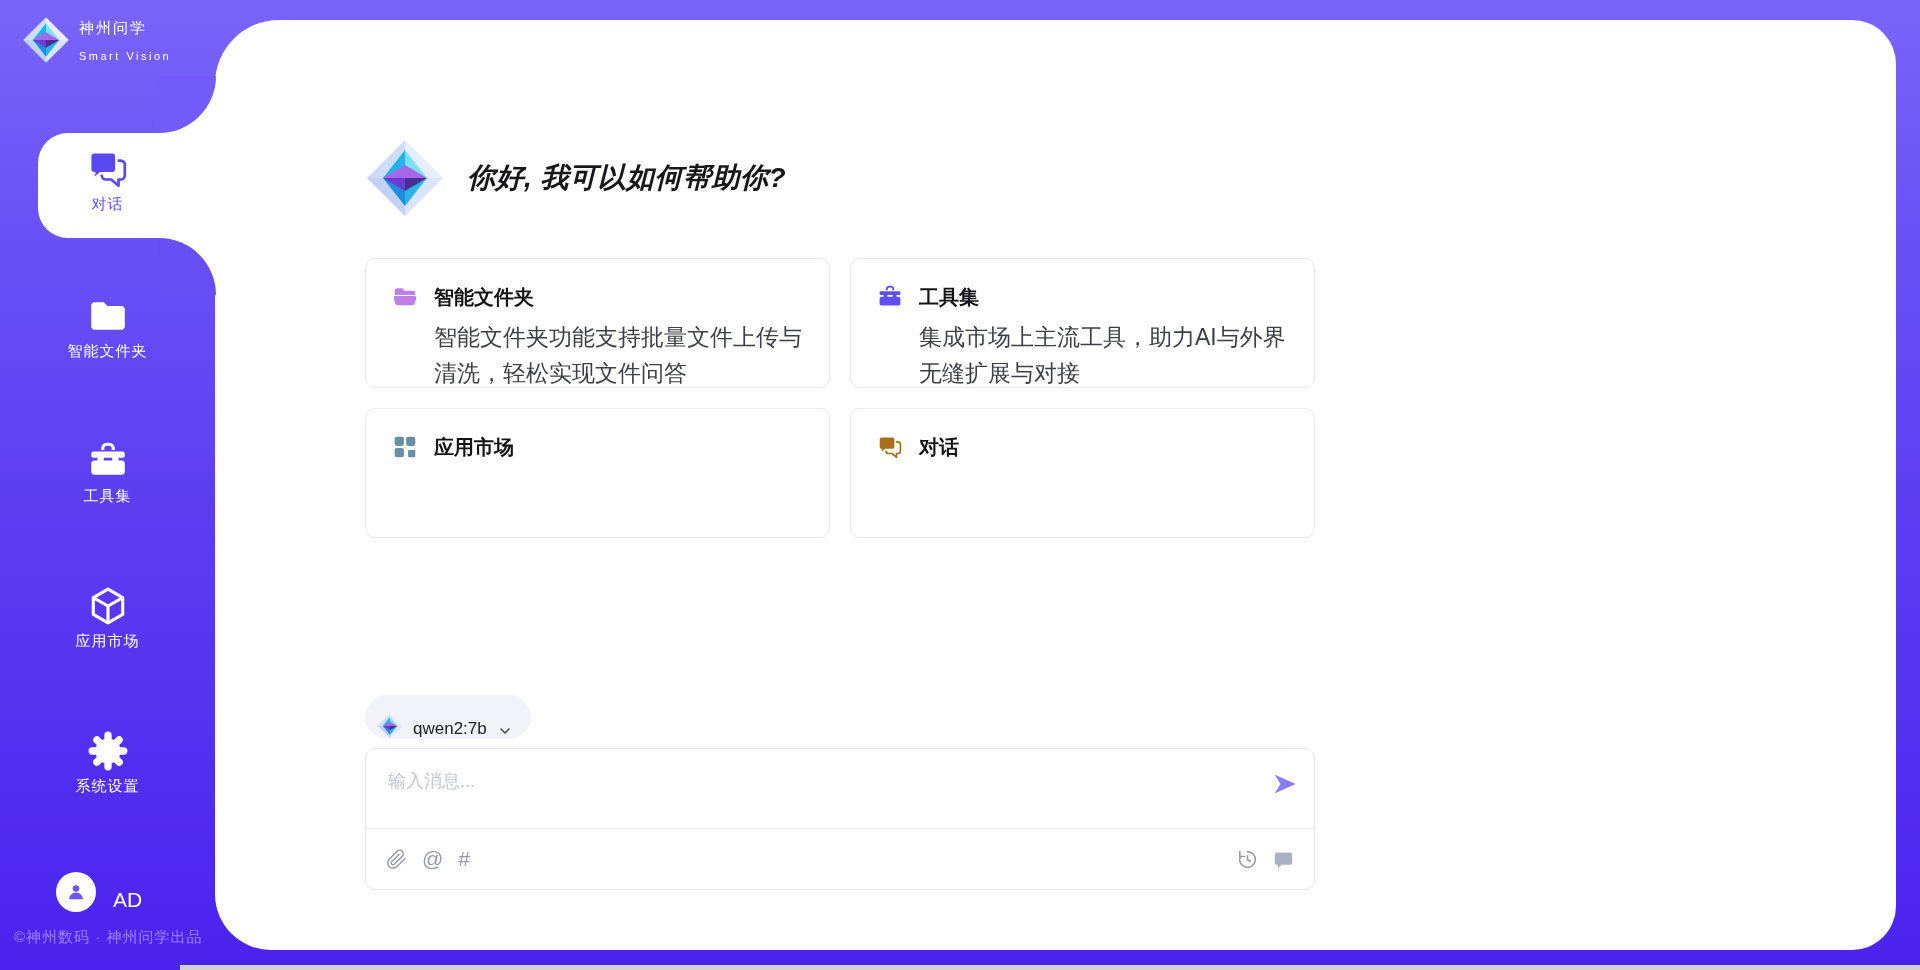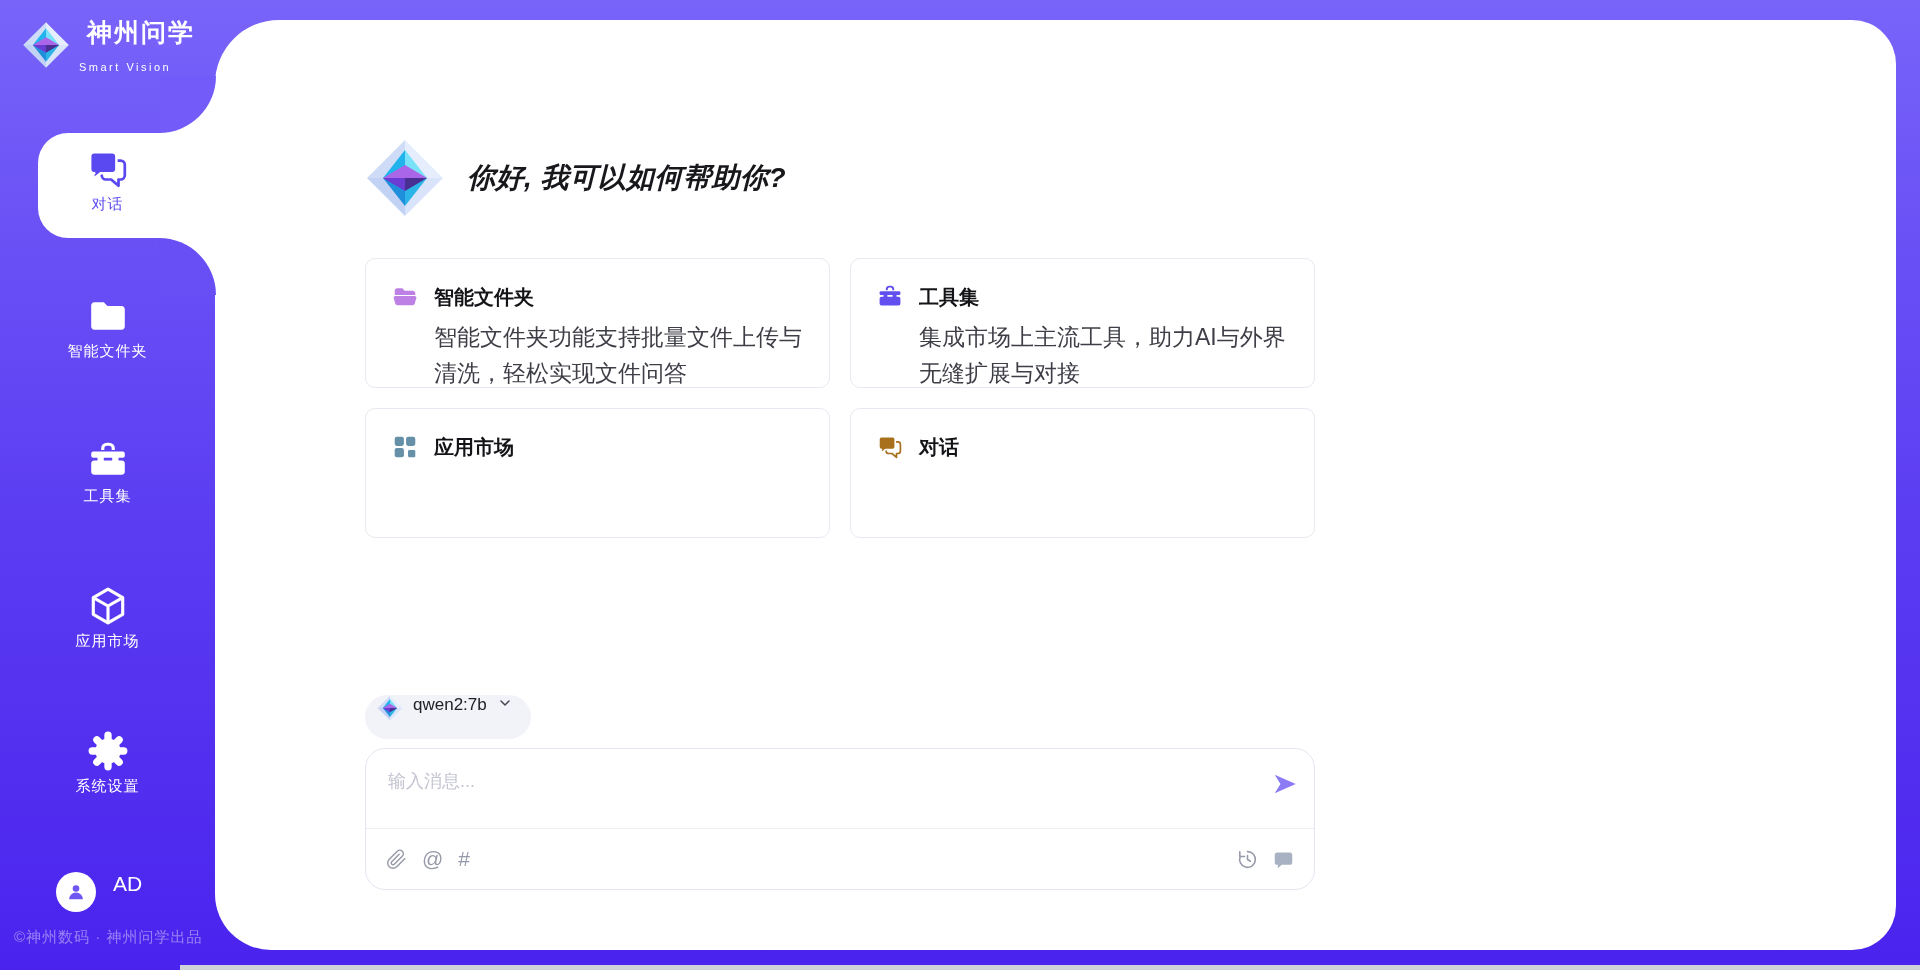--- a/index.html
+++ b/index.html
@@ -24,36 +24,36 @@
   .fillet { position:absolute; left:159px; width:57px; height:57px; background:#fff; }
   .fillet.top { top:76px; }
   .fillet.bottom { top:238px; }
   .fillet .inner { width:100%; height:100%; }
   .fillet.top .inner { background:#725bf8; border-bottom-right-radius:57px; }
   .fillet.bottom .inner { background:#684ff5; border-top-right-radius:57px; }
 
   
   .brand { position:absolute; left:22px; top:16px; display:flex; align-items:center; gap:9px; }
   .brand svg { width:48px; height:48px; }
-  .brand-cn { color:#fff; font-size:25px; font-weight:bold; letter-spacing:2px;margin-left:8px; }
+  .brand-cn { color:#fff; font-size:15px; font-weight:normal; letter-spacing:2px; }
   .brand-en { color:#fff; font-size:11px; letter-spacing:2.5px; margin-top:12px; }
 
   .nav-item {
     position:absolute; left:0; width:215px; text-align:center;
     color:#fff; cursor:pointer;
   }
   .nav-item .nicon svg { width:42px; height:42px; display:block; margin:0 auto; }
   .nav-item .nlabel { display:block; font-size:15px; margin-top:5px; letter-spacing:1px; }
   .nav-0 { top:148px; color:#5a48f1; }
   .nav-1 { top:295px; }
   .nav-2 { top:440px; }
   .nav-3 { top:585px; }
   .nav-4 { top:730px; }
 
-  .user { position:absolute; left:56px; top:872px; display:flex; align-items:flex-start; gap:17px; cursor:pointer; }
+  .user { position:absolute; left:56px; top:872px; display:flex; align-items:flex-end; gap:17px; cursor:pointer; }
   .avatar { width:40px; height:40px; border-radius:50%; background:#fff;
     display:flex; align-items:center; justify-content:center; }
   .avatar svg { width:22px; height:22px; color:#6d57f0; }
   .user-name { color:#fff; font-size:21px; }
 
   .copyright { position:absolute; left:14px; top:928px; font-size:15px;
     color:rgba(255,255,255,.42); letter-spacing:1px; }
 
   .scroll-strip { position:absolute; left:180px; right:0; bottom:0; height:5px; background:#cfd2d6; }
 
@@ -70,30 +70,30 @@
     height:130px; background:#fff; border:1px solid #e8e8f0; border-radius:10px;
     padding:25px 26px; display:flex; gap:16px; cursor:pointer;
   }
   .card-icon { flex:0 0 26px; }
   .card-icon svg { width:26px; height:26px; display:block; }
   .card-title { font-size:20px; font-weight:bold; color:#141418; margin-bottom:9px; }
   .card-desc { font-size:23px; color:#3e3e47; line-height:1.55; }
 
   .model-pill {
     position:absolute; top:695px; left:0; height:44px;
-    display:inline-flex; align-items:flex-start; gap:10px;
+    display:inline-flex; align-items:flex-end; gap:10px;
     background:#f2f2f9; border-radius:22px; padding:0 18px 0 12px; cursor:pointer;
   }
   .model-pill .mlogo svg { width:26px; height:26px; display:block; }
   .model-name { font-size:17px; color:#212126; font-weight:500; }
   .model-pill .chev svg { width:16px; height:16px; color:#45454f; display:block; }
 
   .composer {
     position:absolute; top:748px; left:0; width:950px; height:142px;
-    background:#fff; border:1px solid #e5e5ef; border-radius:20px;text-decoration:underline;
+    background:#fff; border:1px solid #e5e5ef; border-radius:10px;text-decoration:underline;
   }
   .composer textarea {
     position:absolute; left:0; top:0; width:880px; height:78px;
     border:none; outline:none; resize:none; background:transparent;
     padding:20px 0 0 22px; font-size:18px; color:#33333a;
     font-family:"Liberation Sans","DejaVu Sans",sans-serif;
   }
   .composer textarea::placeholder { color:#c4c4d2; }
   .send-btn { position:absolute; right:16px; top:22px; border:none; background:none; cursor:pointer; }
   .send-btn svg { width:26px; height:26px; color:#8b7bf4; display:block; }

